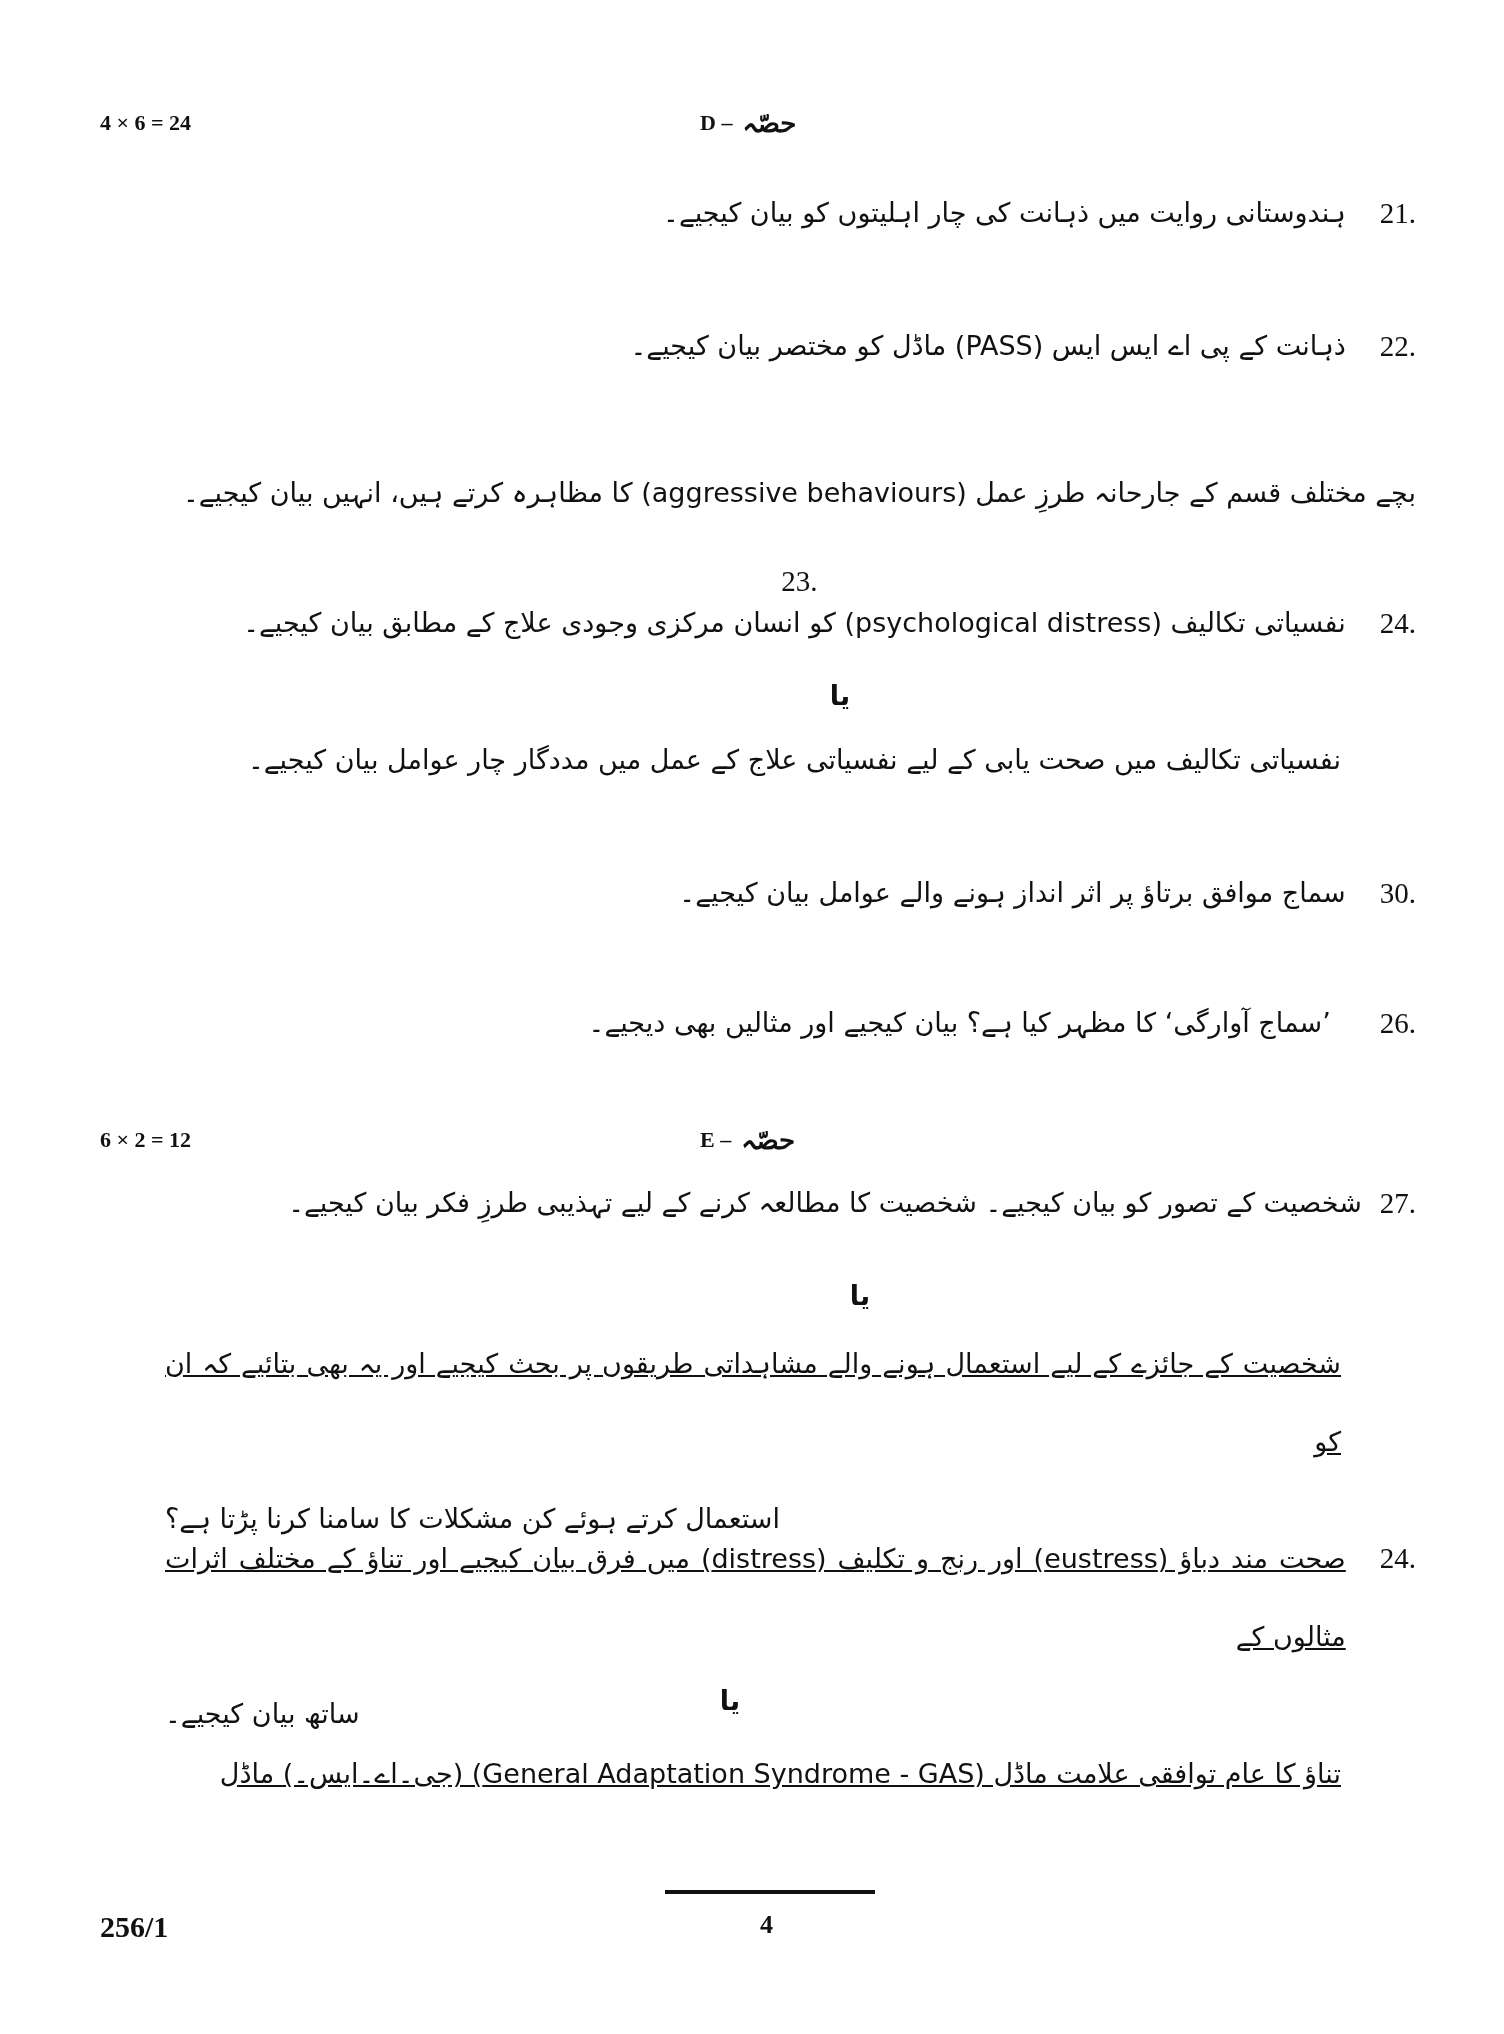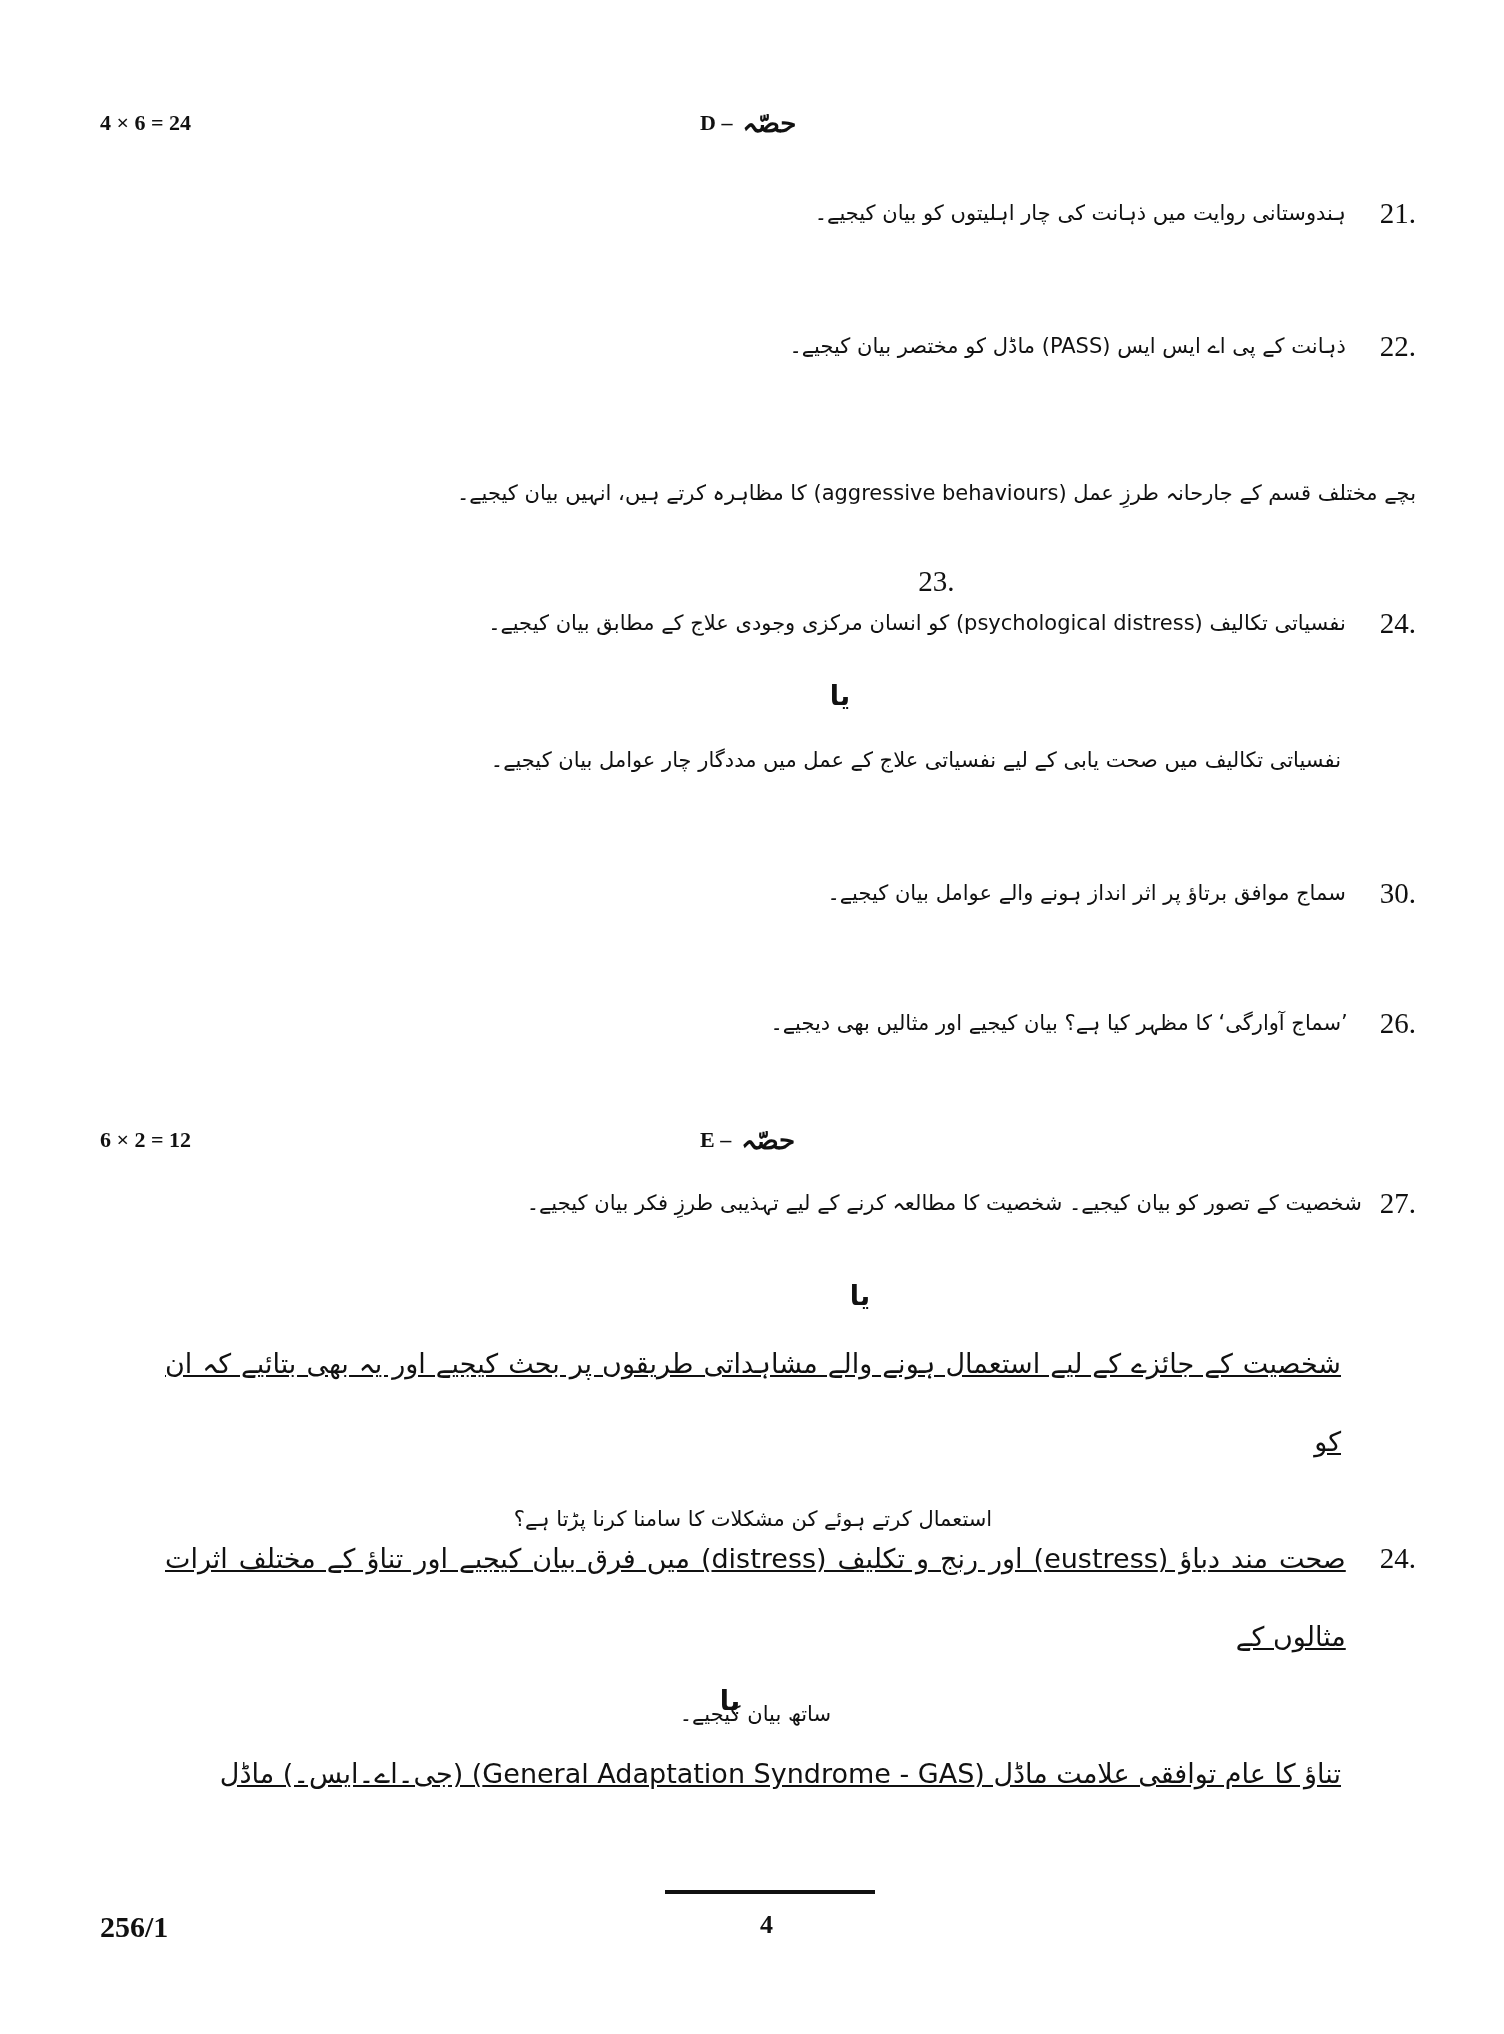--- a/index.html
+++ b/index.html
@@ -13,23 +13,23 @@
     font-family: "Liberation Serif", "DejaVu Serif", serif;
     font-weight: bold; font-size: 22px; color: #111;
   }
   .sec-head { display: flex; align-items: center; gap: 10px; direction: ltr; }
   .sec-urdu { font-size: 26px; font-weight: bold; direction: rtl; }
   .qnum {
     font-family: "Liberation Serif", "DejaVu Serif", serif;
     font-size: 29px; color: #111; direction: ltr; text-align: right;
   }
   .urdu {
-    direction: rtl; unicode-bidi: isolate; text-align: center;
+    direction: rtl; unicode-bidi: isolate; text-align: left;
     font-family: "DejaVu Sans", "Liberation Sans", sans-serif;
-    font-size: 21px; line-height: 76px; color: #111;
+    font-size: 27px; line-height: 76px; color: #111;
     white-space: nowrap;
   }
   .urdu-block {
     direction: rtl; text-align: justify; text-align-last: right;
     font-family: "DejaVu Sans", "Liberation Sans", sans-serif;
     font-size: 27px; line-height: 78px; color: #111; text-decoration: underline;
   }
   .or {
     font-family: "DejaVu Sans", "Liberation Sans", sans-serif;
     font-size: 27px; font-weight: bold; text-align: center; direction: rtl;
@@ -65,21 +65,21 @@
   <span class="qnum">24.</span>
 </div>
 <div class="abs or" style="left:790px; width:100px; top:680px;">یا</div>
 <div class="abs urdu" style="right:163px; top:722px;">نفسیاتی تکالیف میں صحت یابی کے لیے نفسیاتی علاج کے عمل میں مددگار چار عوامل بیان کیجیے۔</div>
 
 <div class="abs" style="right:88px; top:855px; display:flex; align-items:center; gap:34px;">
   <span class="urdu">سماج موافق برتاؤ پر اثر انداز ہونے والے عوامل بیان کیجیے۔</span>
   <span class="qnum">30.</span>
 </div>
 
-<div class="abs" style="right:88px; top:985px; display:flex; align-items:center; gap:32px;">
+<div class="abs" style="right:88px; top:985px; display:flex; align-items:center; gap:49px;">
   <span class="urdu">’سماج آوارگی‘ کا مظہر کیا ہے؟ بیان کیجیے اور مثالیں بھی دیجیے۔</span>
   <span class="qnum">26.</span>
 </div>
 
 <div class="abs marks" style="left:100px; top:1127px;">6 × 2 = 12</div>
 <div class="abs sec-head" style="left:700px; top:1125px;">
   <span class="sec-letter">E –</span>
   <span class="sec-urdu">حصّہ</span>
 </div>
 

